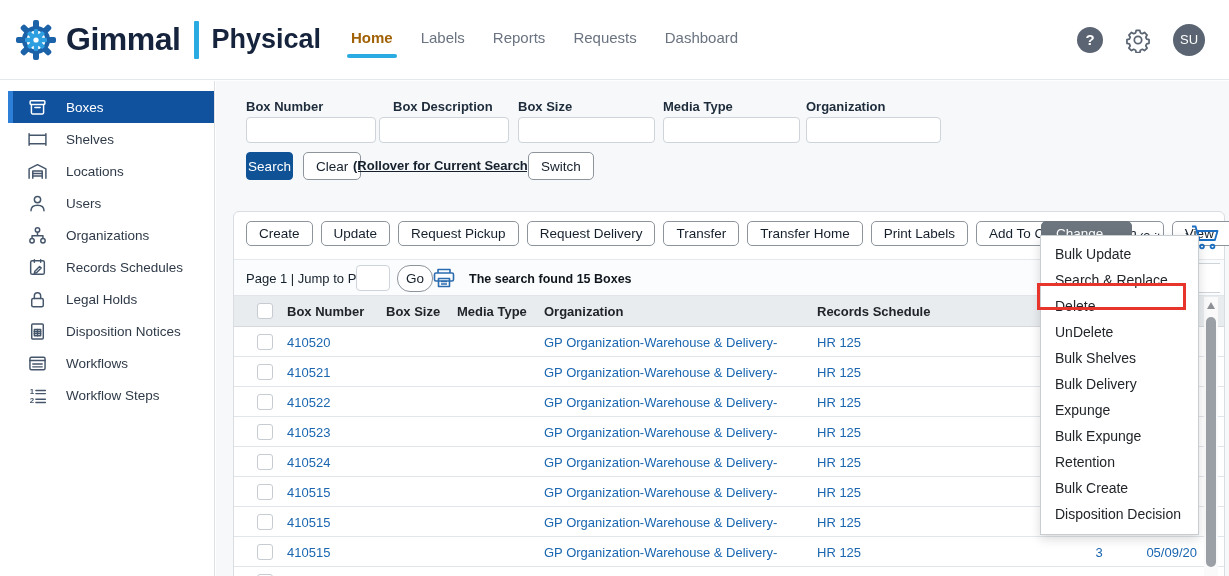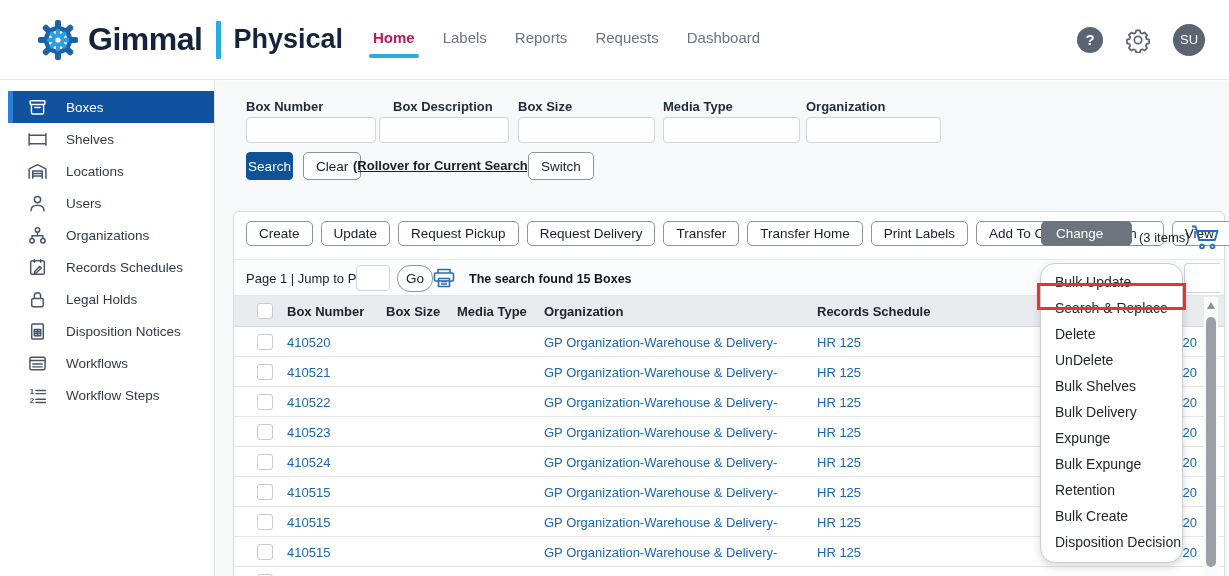--- a/index.html
+++ b/index.html
@@ -3,28 +3,28 @@
 <meta charset="utf-8">
 <style>
   * { margin:0; padding:0; box-sizing:border-box; }
   html,body { background:#fff; }
   #app {
     position:relative; width:1229px; height:576px; overflow:hidden;
     font-family:"Liberation Sans", sans-serif; color:#1c2430; background:#fff;
   }
   
   #header { position:absolute; left:0; top:0; width:1229px; height:80px; background:#fff;
-            border-bottom:1px solid #e4e7eb; display:flex; align-items:center;padding-left:22px; }
+            border-bottom:1px solid #e4e7eb; display:flex; align-items:center; }
   .logo-wrap { display:flex; align-items:center; margin-left:14px; }
   .brand-name { font-size:32px; font-weight:bold; color:#15233c; letter-spacing:-0.5px; margin-left:8px; }
   .brand-divider { width:5px; height:38px; background:#29abe2; margin:0 12px 0 14px; border-radius:1px; }
   .brand-product { font-size:27px; font-weight:600; color:#15233c; }
   #main-nav { display:flex; align-items:center; gap:28px; margin-left:30px; }
   .nav-item { font-size:15px; color:#6a7380; cursor:pointer; padding:6px 0 10px 0; position:relative; }
-  .nav-item.active { color:#be185d; font-weight:bold; }
+  .nav-item.active { color:#a16207; font-weight:bold; }
   .nav-item.active::after { content:""; position:absolute; left:-4px; right:-4px; bottom:-2px; height:4px;
                             background:#29abe2; border-radius:2px; }
   #header-right { margin-left:auto; display:flex; align-items:center; gap:22px; margin-right:24px; }
   .help-circle { width:26px; height:26px; border-radius:50%; background:#5a6472; color:#fff;
                  font-size:15px; font-weight:bold; display:flex; align-items:center; justify-content:center; cursor:pointer; }
   .avatar { width:32px; height:32px; border-radius:50%; background:#5a6472; color:#fff;
             font-size:13px; display:flex; align-items:center; justify-content:center; cursor:pointer; }
   .settings-gear { cursor:pointer; display:flex; }
   
   #sidebar { position:absolute; left:0; top:81px; width:215px; height:495px; background:#fff;
@@ -88,22 +88,22 @@
   .trow { position:relative; height:30px; border-bottom:1px solid #e2e6ea; background:#fff; }
   .tcell { position:absolute; top:8px; font-size:13px; color:#1a66b0; }
   
   #tbl-scrollbar { position:absolute; left:970px; top:85px; width:14px; height:314px; background:#fafafa; }
   #tbl-scroll-up { position:absolute; left:3px; top:5px; width:0; height:0;
                    border-left:4.5px solid transparent; border-right:4.5px solid transparent;
                    border-bottom:7px solid #8d9196; }
   #tbl-scroll-thumb { position:absolute; left:2px; top:20px; width:10px; height:250px; background:#9aa0a6;
                       border-radius:5px; }
   
-  #change-menu { position:absolute; left:1040px; top:263px; width:143px; background:#fff;
-                 border:1px solid #c8cdd2; border-radius:15px; box-shadow:0 4px 10px rgba(0,0,0,0.15);
+  #change-menu { position:absolute; left:1040px; top:235px; width:159px; background:#fff;
+                 border:1px solid #c8cdd2; border-radius:0; box-shadow:0 4px 10px rgba(0,0,0,0.15);
                  padding:5px 0 7px 0; z-index:20; }
   .menu-item { height:26px; line-height:26px; padding-left:14px; font-size:14px; color:#212529;
                cursor:pointer; white-space:nowrap; }
   #highlight-rect { position:absolute; left:1037px; top:283px; width:149px; height:27px;
                     border:3px solid #e8352b; z-index:30; pointer-events:none; }
   svg { display:block; }
 </style>
 </head>
 <body>
 

